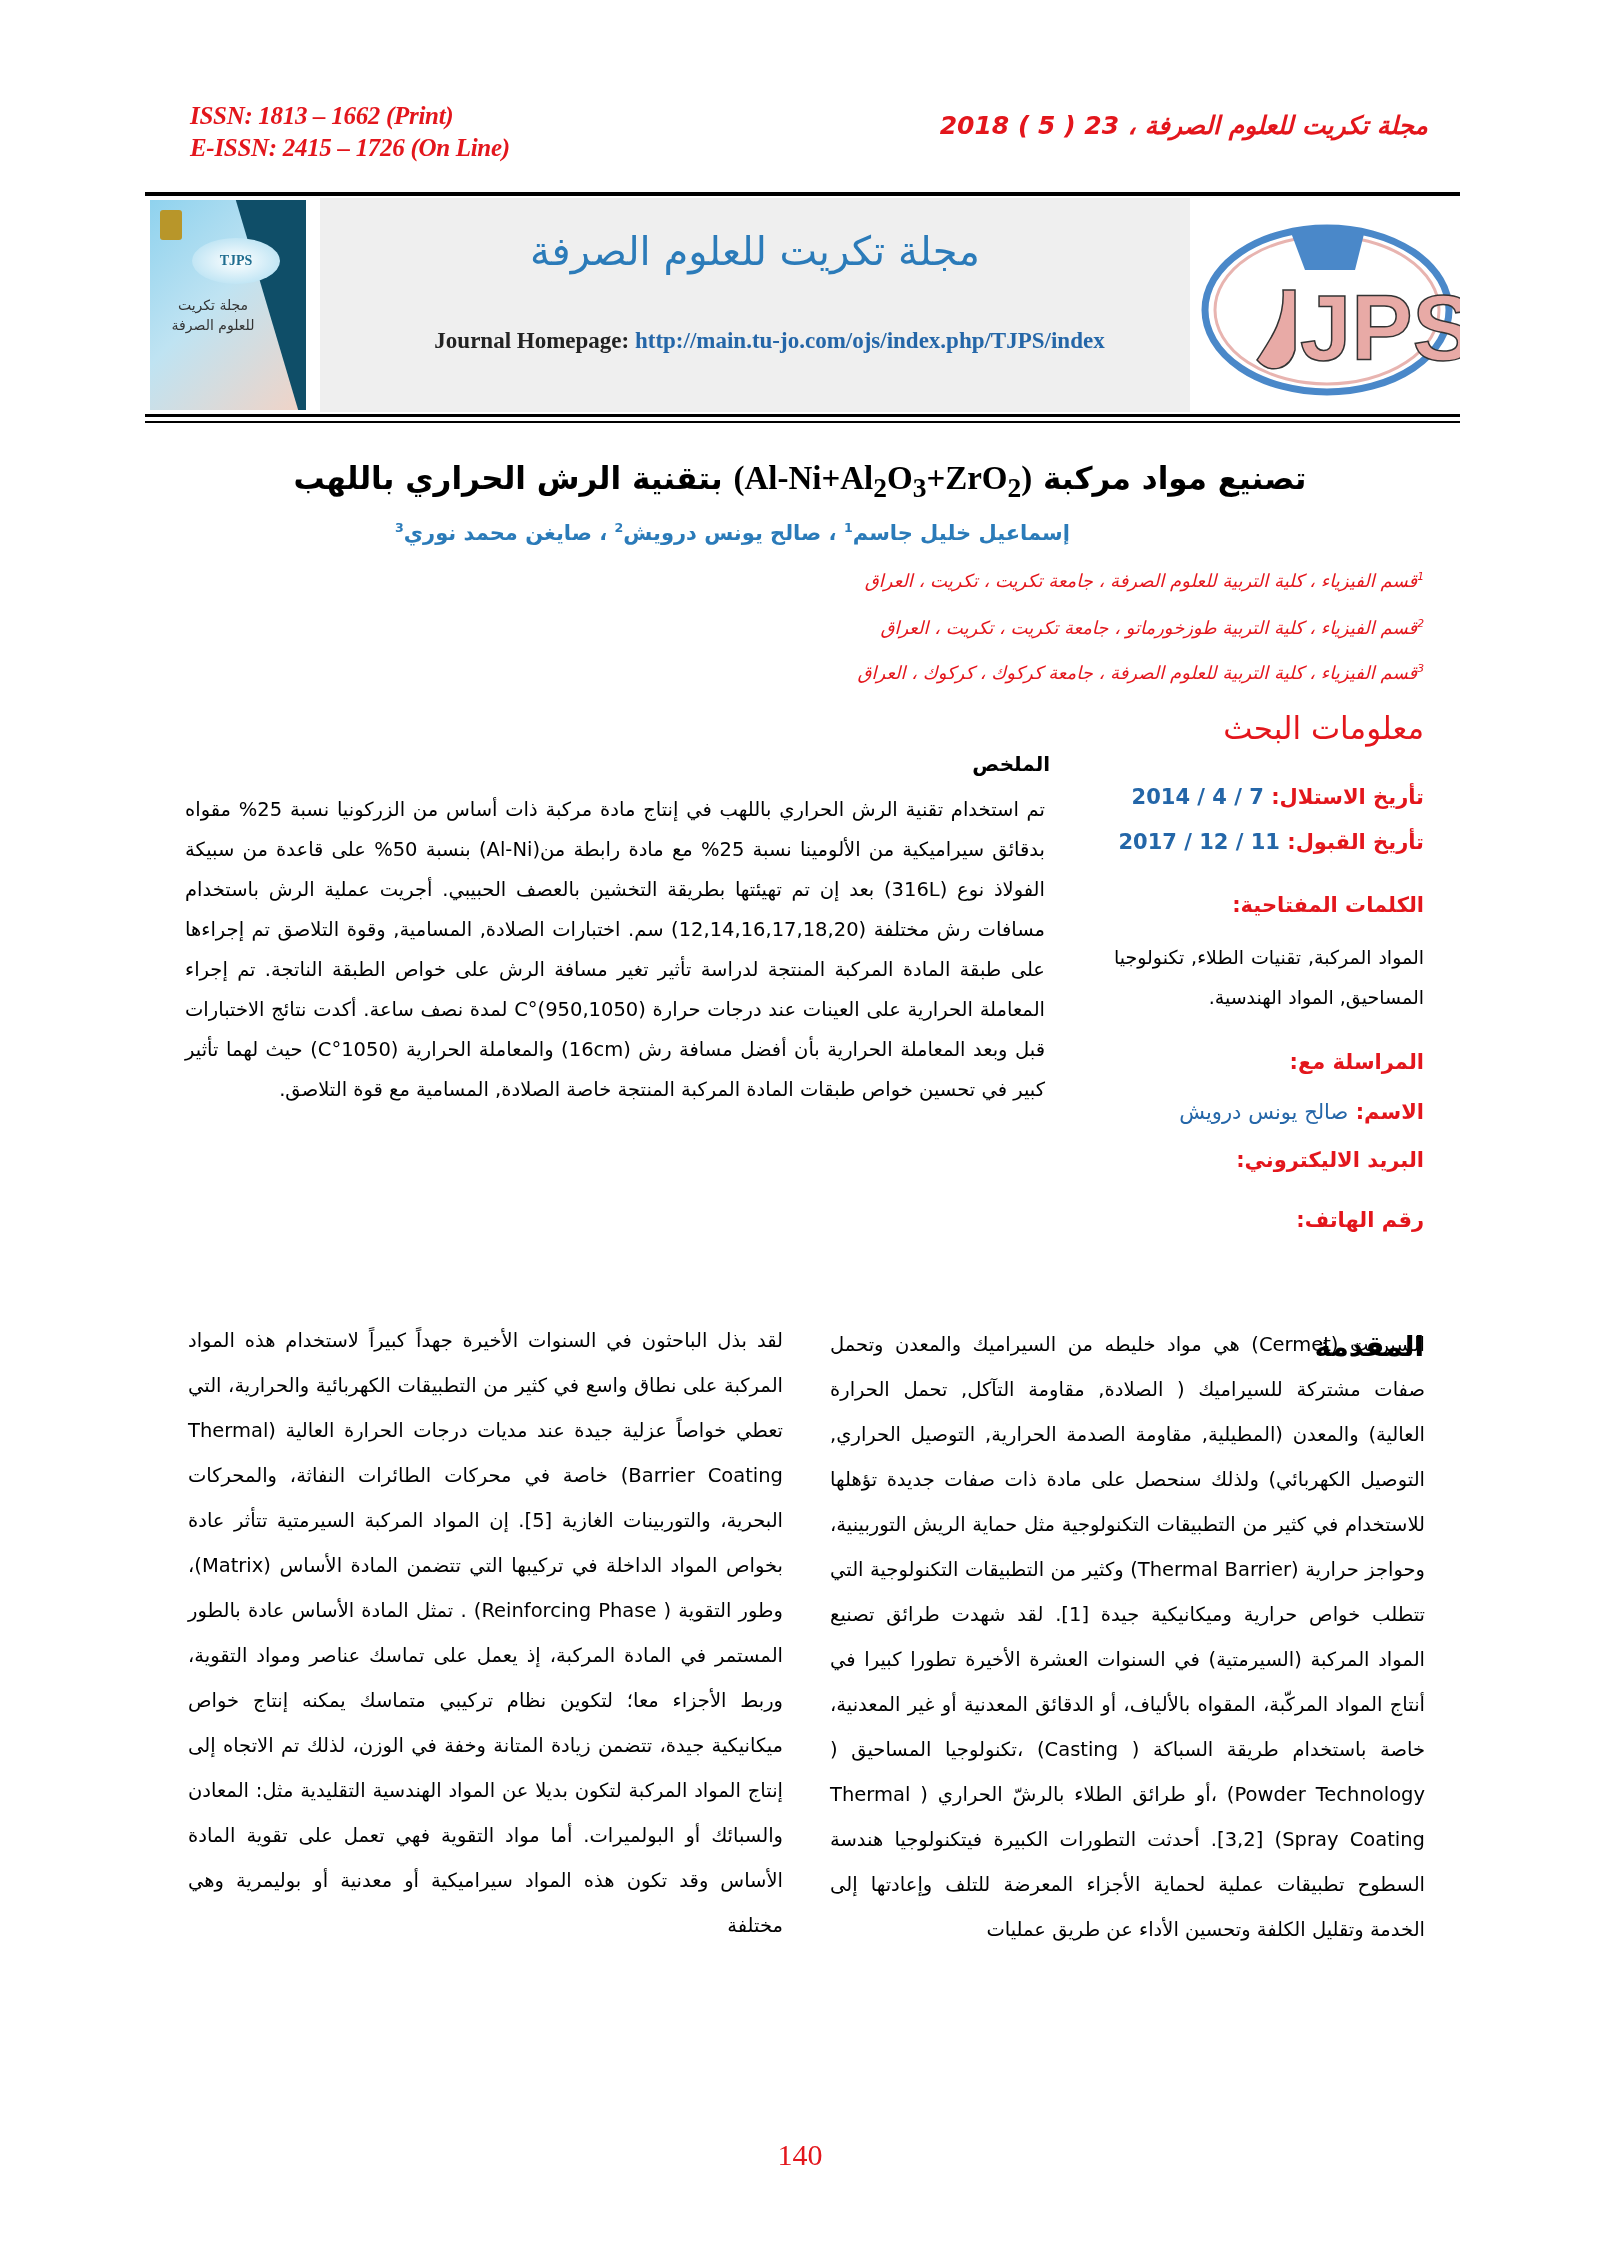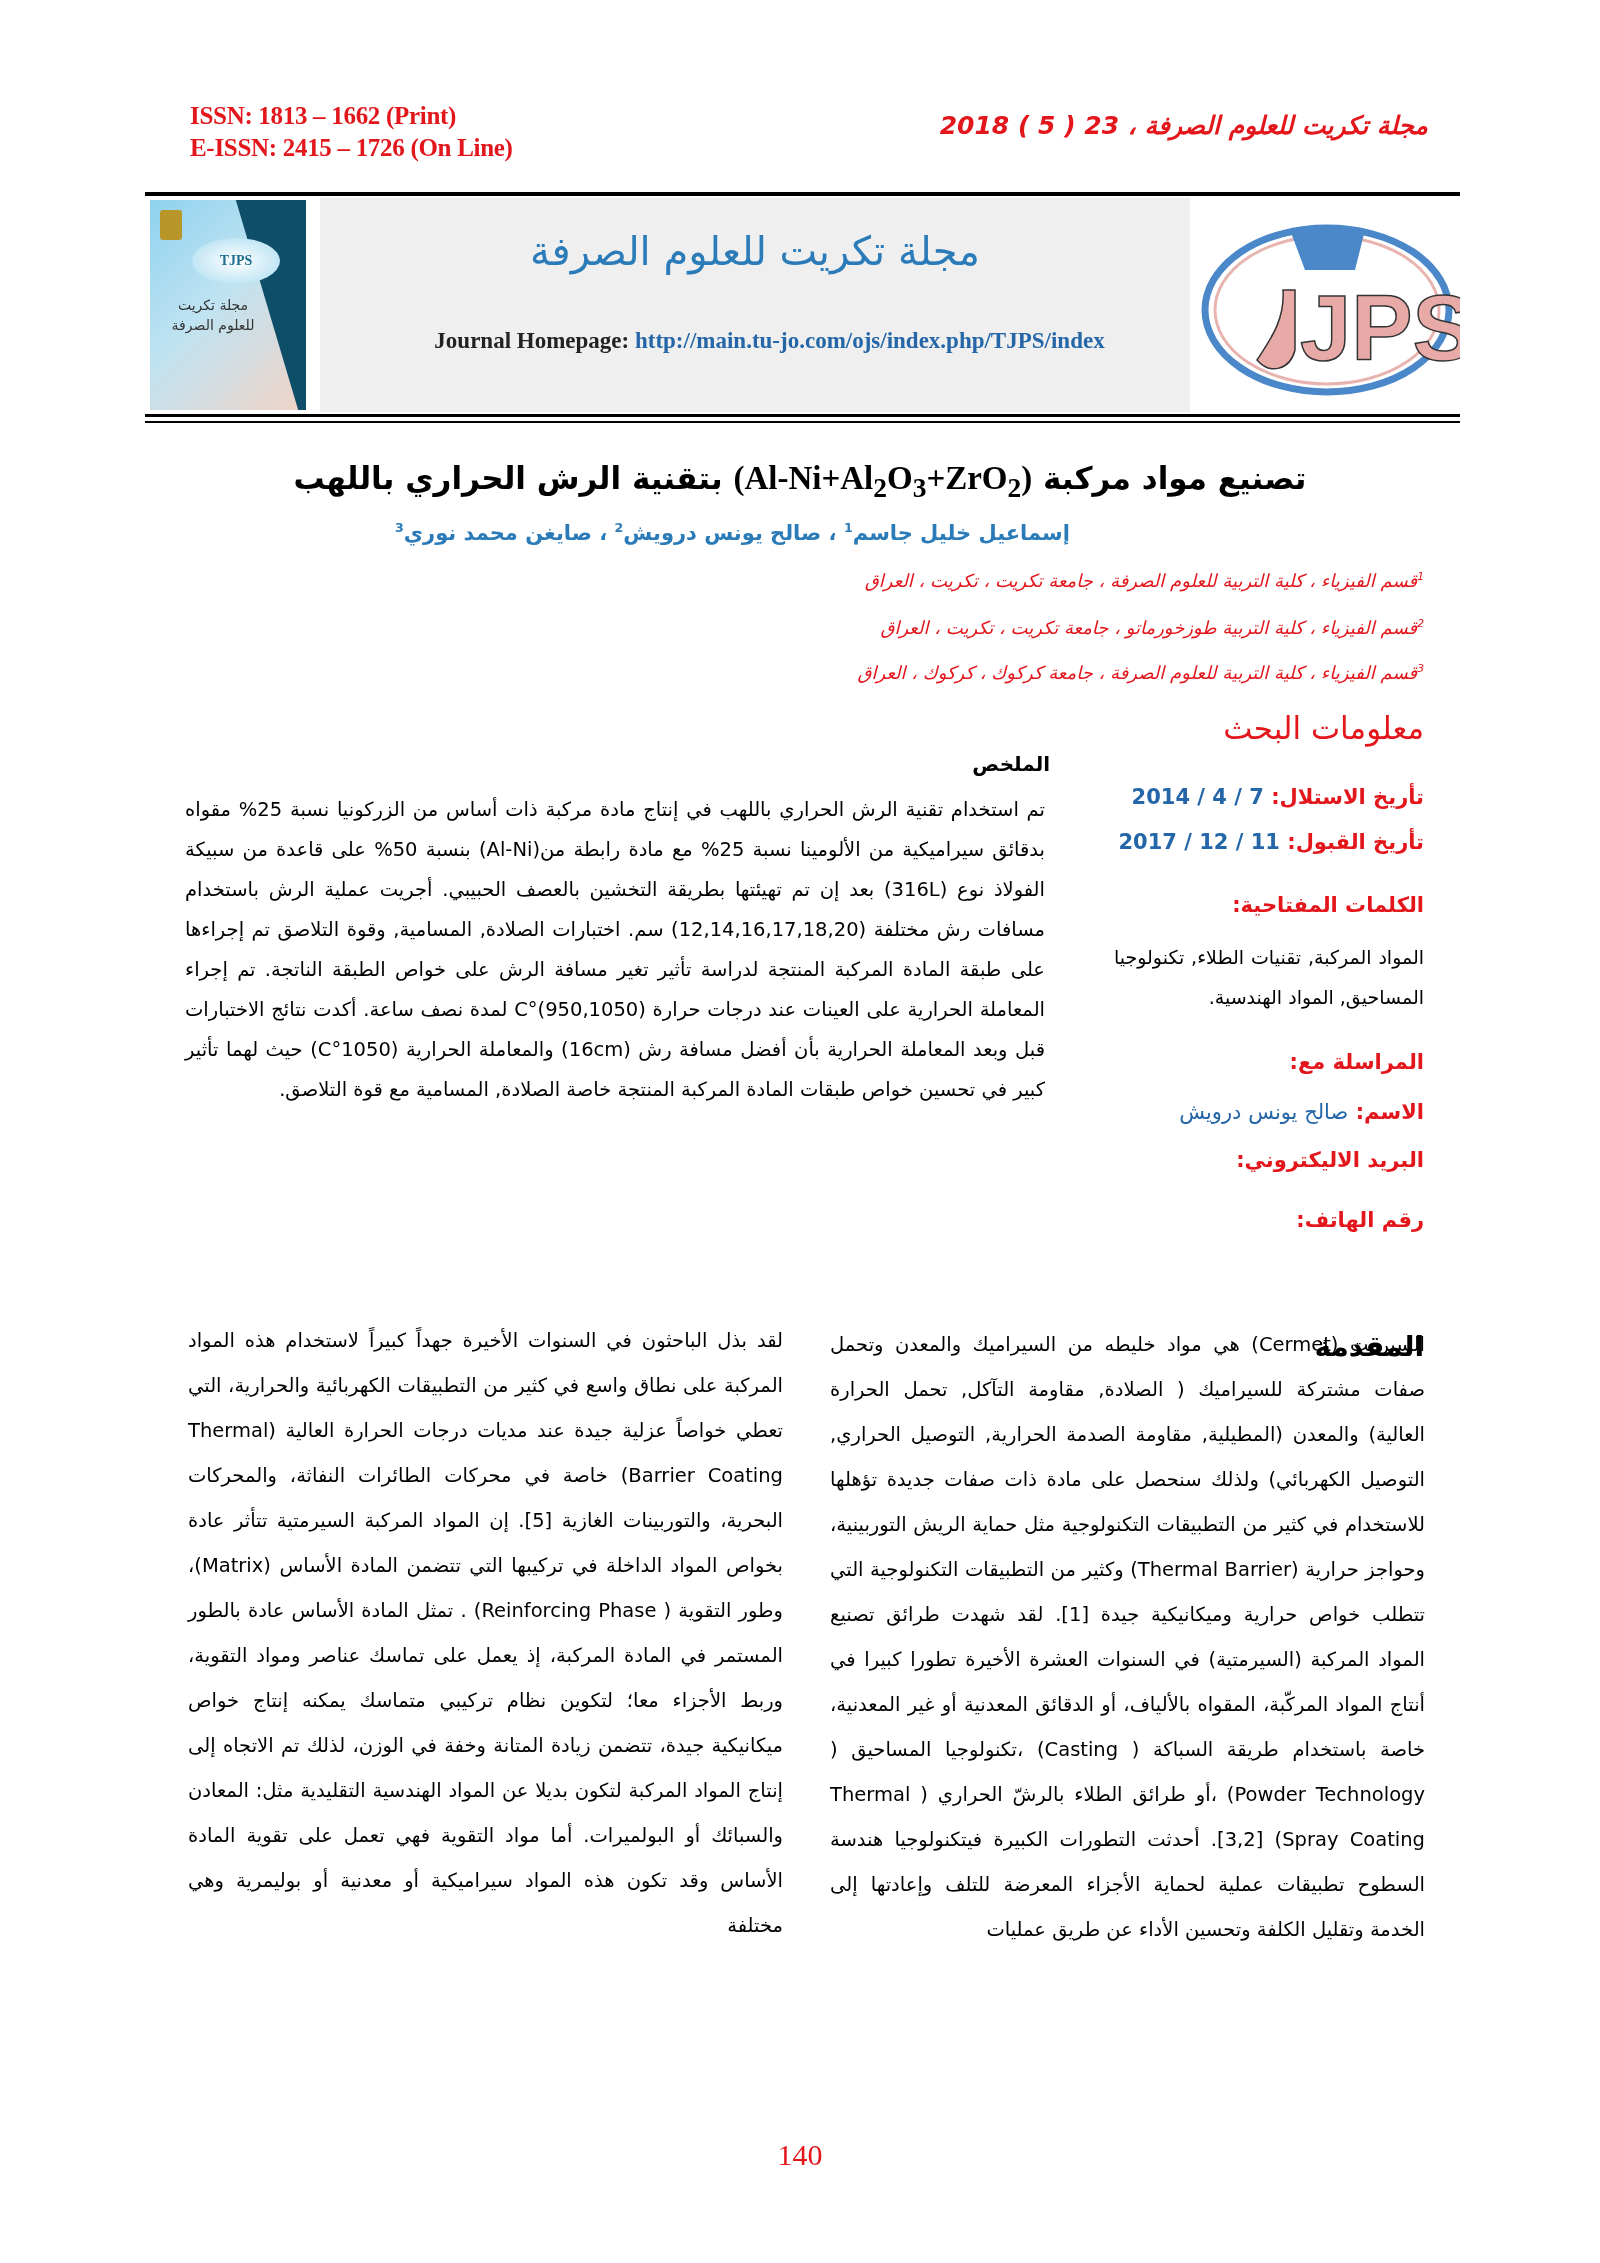--- a/index.html
+++ b/index.html
@@ -1,21 +1,21 @@
 <!DOCTYPE html>
 <html><head>
 <meta charset="utf-8">
 <style>
   html, body { margin:0; padding:0; background:#ffffff; }
   body { width:1600px; height:2263px; position:relative; overflow:hidden;
          font-family:"Liberation Serif", "DejaVu Serif", serif; color:#000; }
   .abs { position:absolute; }
 
   
-  .hdr-left { left:190px; top:100px; color:#e3161c; font-weight:bold;
+  .hdr-left { left:190px; top:100px; color:#e3161c; font-style:italic; font-weight:bold;
               font-size:25px; line-height:32px; font-family:"Liberation Serif", serif; letter-spacing:-0.3px; }
   .hdr-right { right:172px; top:111px; color:#e3161c; font-style:italic; font-weight:bold;
                font-size:25px; direction:rtl; font-family:"DejaVu Sans", sans-serif; }
 
   
   .rule-top { left:145px; top:192px; width:1315px; height:4px; background:#000; }
   .rule-bot1 { left:145px; top:414px; width:1315px; height:3px; background:#000; }
   .rule-bot2 { left:145px; top:421px; width:1315px; height:2px; background:#000; }
   .banner-mid { left:320px; top:198px; width:870px; height:214px; background:#efefef; }
   .banner-arabic { left:320px; top:228px; width:870px; text-align:center; color:#2b7bb9;

